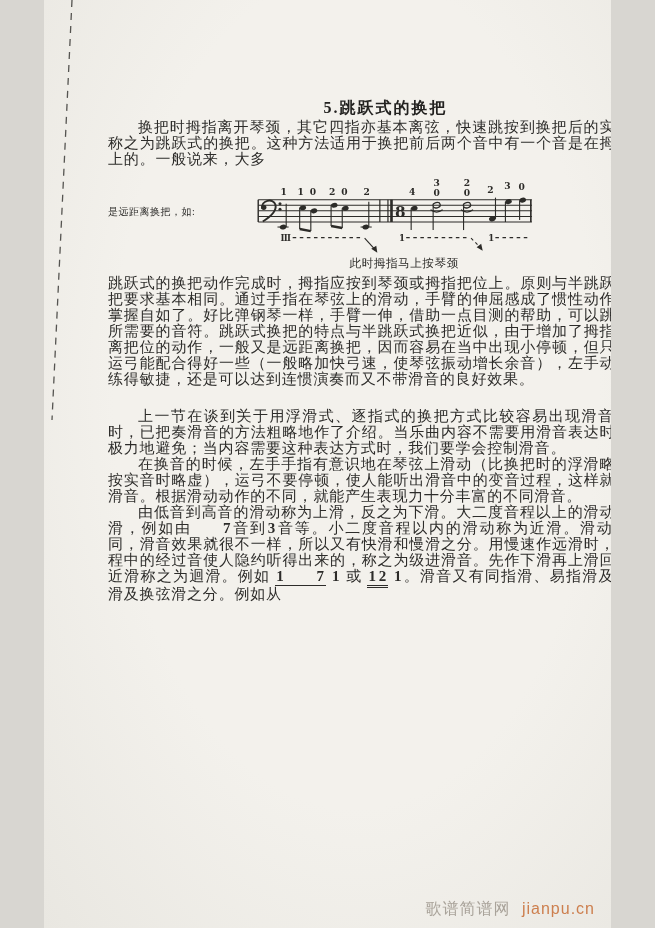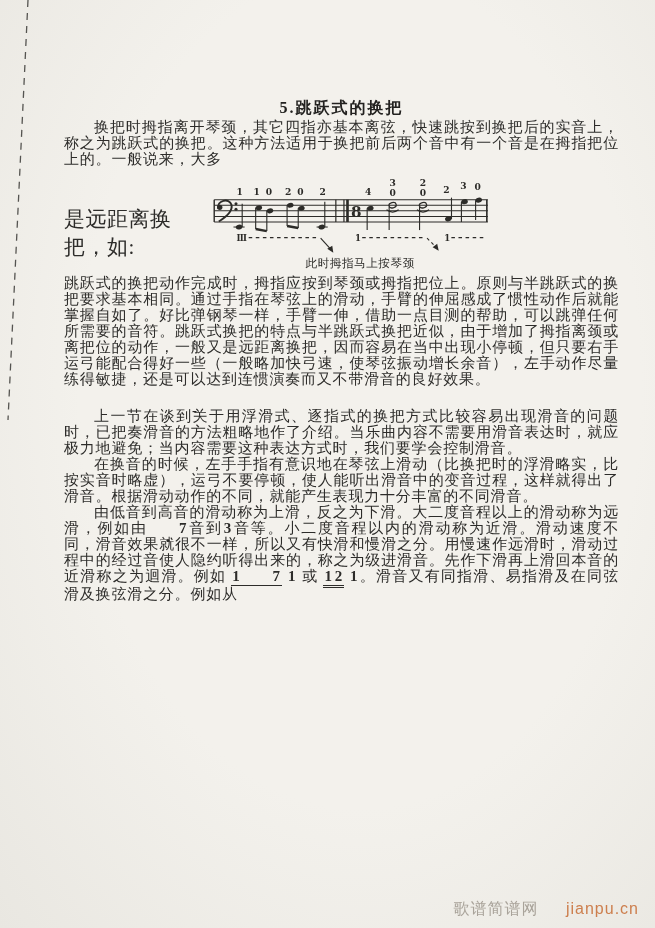--- a/index.html
+++ b/index.html
@@ -1,18 +1,18 @@
 <!DOCTYPE html>
 <html><head>
 <meta charset="utf-8">
 <style>
   html,body{margin:0;padding:0;background:#d8d6d1;}
   .page{
     position:relative;
-    width:655px;height:928px;
+    width:567px;height:928px;
     margin:0 auto;
     background:#f1efe9;
     background-image:radial-gradient(ellipse at 55% 42%, #f3f1ec 55%, #e9e7e1 100%);
     overflow:hidden;
     font-family:"Liberation Serif","DejaVu Serif",serif;
     color:#2d2c2a;
   }
   .content{
     position:absolute;left:64px;top:0;width:555px;
   }
@@ -25,21 +25,21 @@
   p.body-par{
     margin:0;
     font-size:15px;line-height:16px;letter-spacing:0.8px;
     text-align:justify;
   }
   .indent{text-indent:2em;}
   .p1{margin-top:13px;}
   .figure-row{display:flex;margin-top:8px;height:100px;}
   .figure-label{
     width:134px;flex:0 0 134px;
-    font-size:21px;letter-spacing:0.5px;
+    font-size:10px;letter-spacing:0.5px;
     padding-top:30px;
   }
   .staff-svg{flex:0 0 auto;}
   .p2{margin-top:2px;}
   .section-header{
     position:relative;
     margin:21px 0 0 0;
     text-align:center;
     font-size:21px;font-weight:bold;letter-spacing:3px;
     color:#232220;
@@ -48,21 +48,21 @@
     position:absolute;left:128px;top:-6px;
     font-size:15px;font-weight:normal;letter-spacing:0;
   }
   .p3{margin-top:11px;}
   .watermark{
     position:absolute;right:16px;bottom:8px;
     font-size:16px;letter-spacing:1px;
     font-family:"Liberation Sans","DejaVu Sans",sans-serif;
   }
   .watermark .wm-cn{color:#a9a39a;margin-left:36px;}
-  .watermark .wm-url{color:#cd7f4e;margin-left:22px;}
+  .watermark .wm-url{color:#cd7f4e;margin-left:6px;}
   .fold-line{position:absolute;left:0;top:0;}
   
   .jn{font-weight:bold;padding:0 1px;}
   .u1{border-bottom:1.5px solid #2d2c2a;padding-bottom:1px;}
   .u2{border-bottom:3px double #2d2c2a;padding-bottom:1px;}
   .dotb{position:relative;display:inline-block;}
   .dotb .dot{position:absolute;left:50%;transform:translateX(-50%);bottom:-6px;width:3px;height:3px;border-radius:50%;background:#2d2c2a;}
   
   .ink{stroke:#2c2b28;}
   .fing{font:bold 9px "DejaVu Serif",serif;fill:#2c2b28;}

